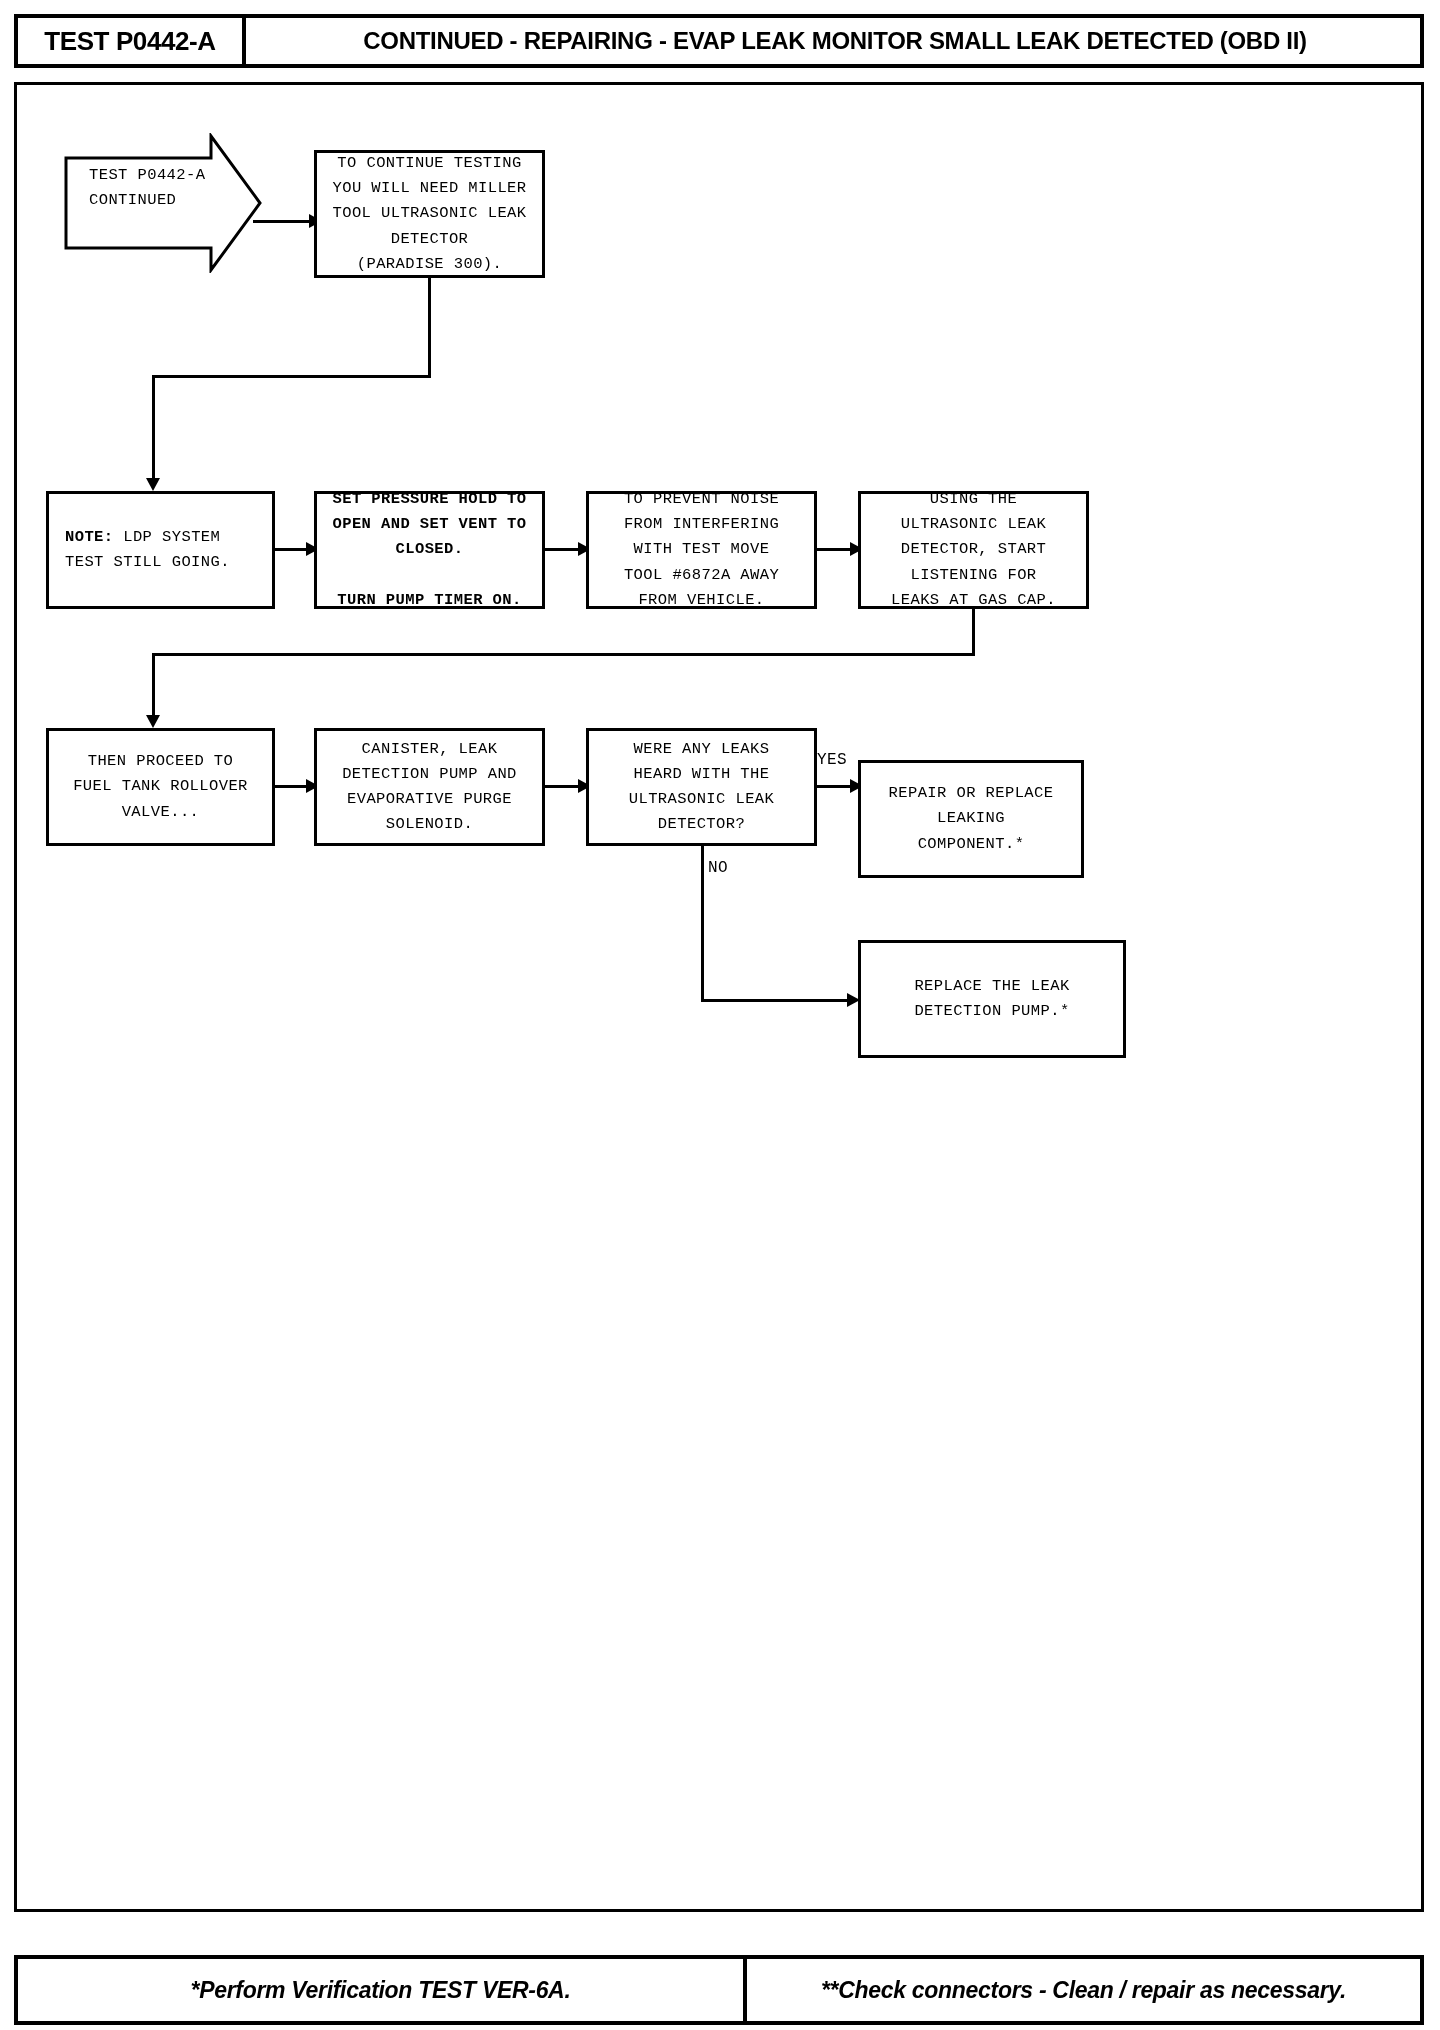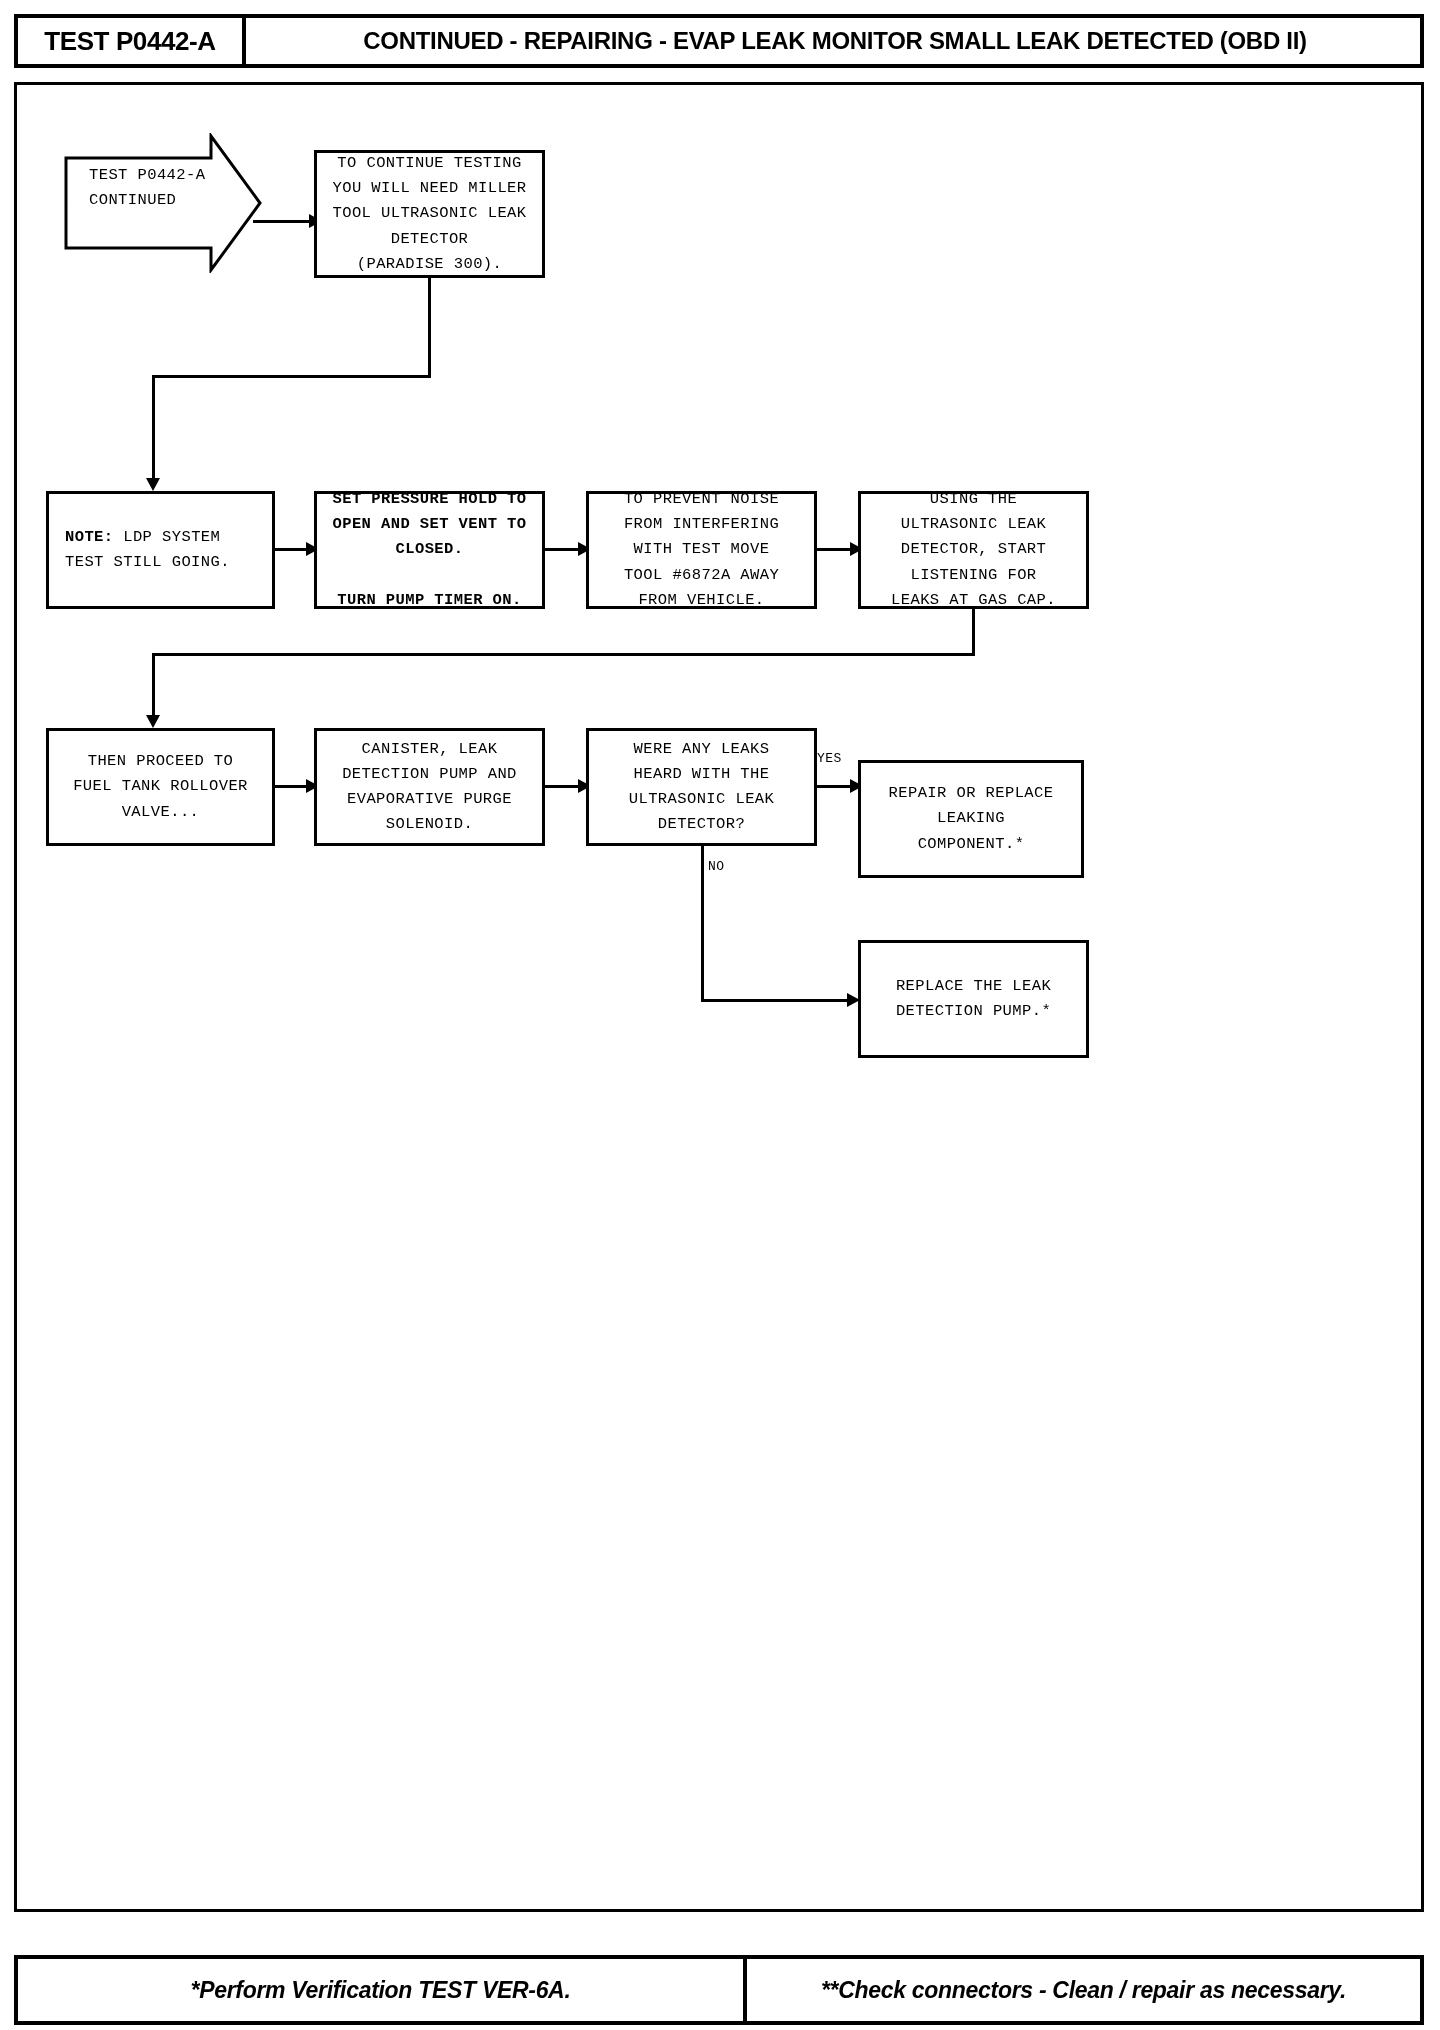--- a/index.html
+++ b/index.html
@@ -163,21 +163,21 @@
     position: absolute;
     width: 0; height: 0;
     border-left: 7px solid transparent;
     border-right: 7px solid transparent;
     border-top: 13px solid #000;
   }
 
   .edge-label {
     position: absolute;
     font-family: "Liberation Mono", "DejaVu Sans Mono", monospace;
-    font-size: 13px;
+    font-size: 16px;
     letter-spacing: 0.4px;
     background: #fff;
     white-space: nowrap;
   }
 
   .bold { font-weight: bold; }
 </style>
 </head>
 <body>
 
@@ -275,21 +275,21 @@
 
     <div class="node" style="left:841px; top:675px; width:226px; height:118px;">REPAIR OR REPLACE
 LEAKING
 COMPONENT.*</div>
 
     <div class="line-v" style="left:684px; top:761px; height:156px;"></div>
     <div class="line-h" style="left:684px; top:914px; width:152px;"></div>
     <div class="arrow-r" style="left:830px; top:908px;"></div>
     <div class="edge-label" style="left:691px; top:774px;">NO</div>
 
-    <div class="node" style="left:841px; top:855px; width:231px; height:118px;">REPLACE THE LEAK
+    <div class="node" style="left:841px; top:855px; width:268px; height:118px;">REPLACE THE LEAK
 DETECTION PUMP.*</div>
 
   </div>
 
   <div class="footer-bar">
     <div class="footer-cell footer-left">*Perform Verification TEST VER-6A.</div>
     <div class="footer-cell footer-right">**Check connectors - Clean / repair as necessary.</div>
   </div>
 
 </div>

